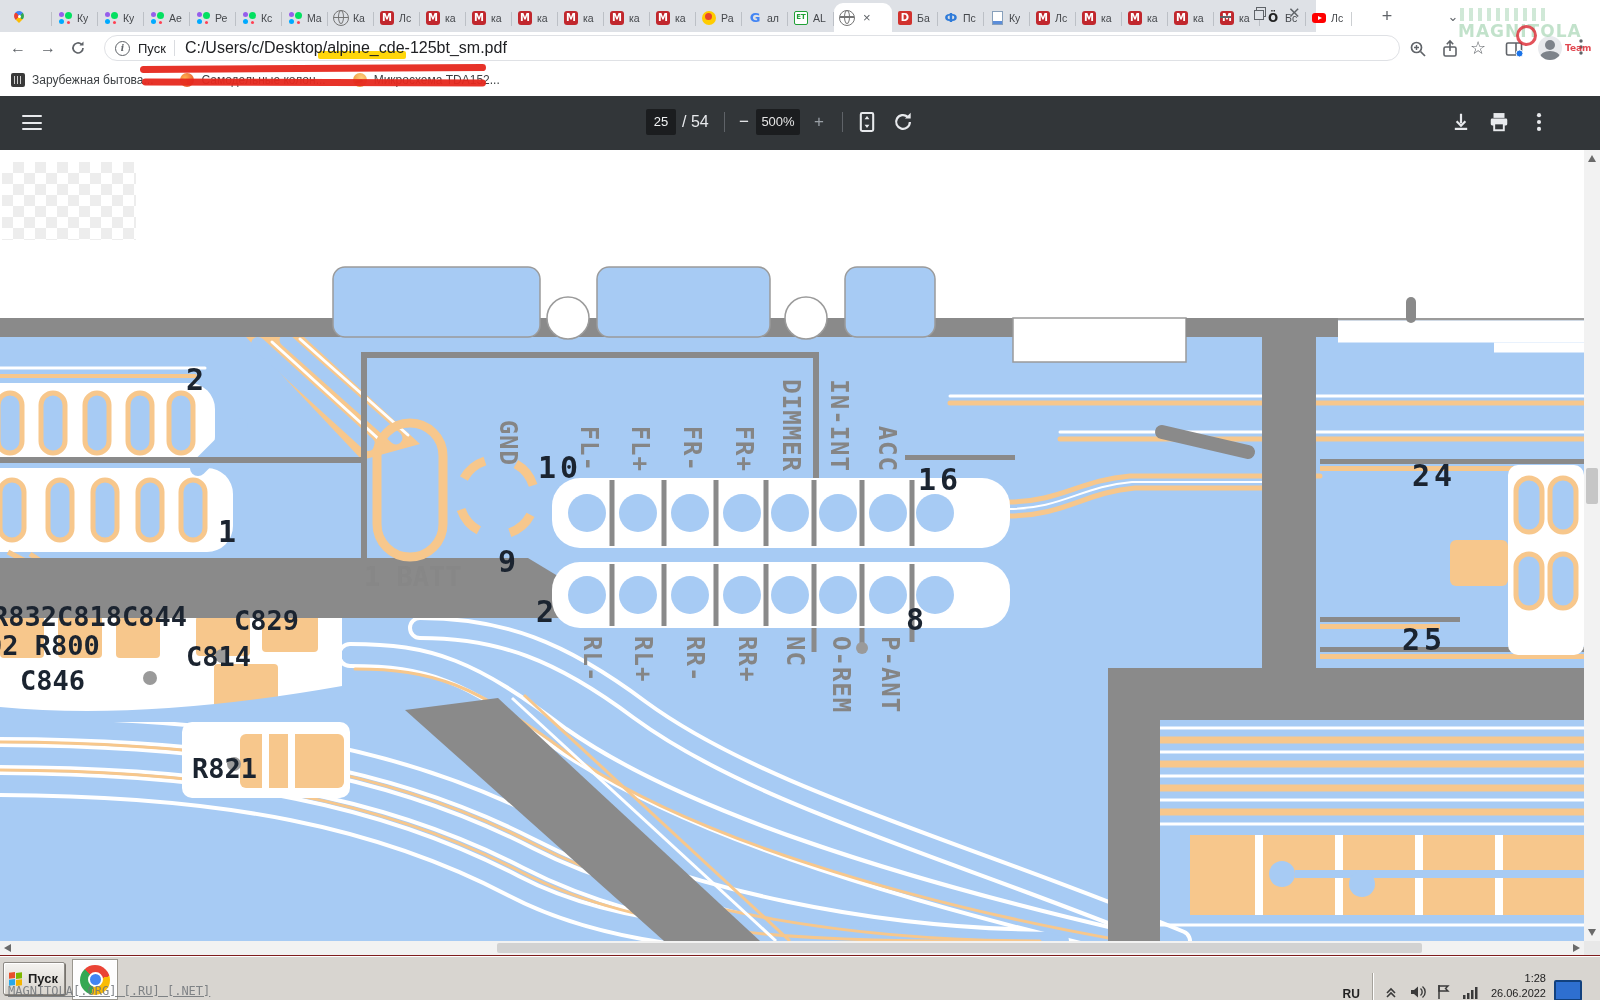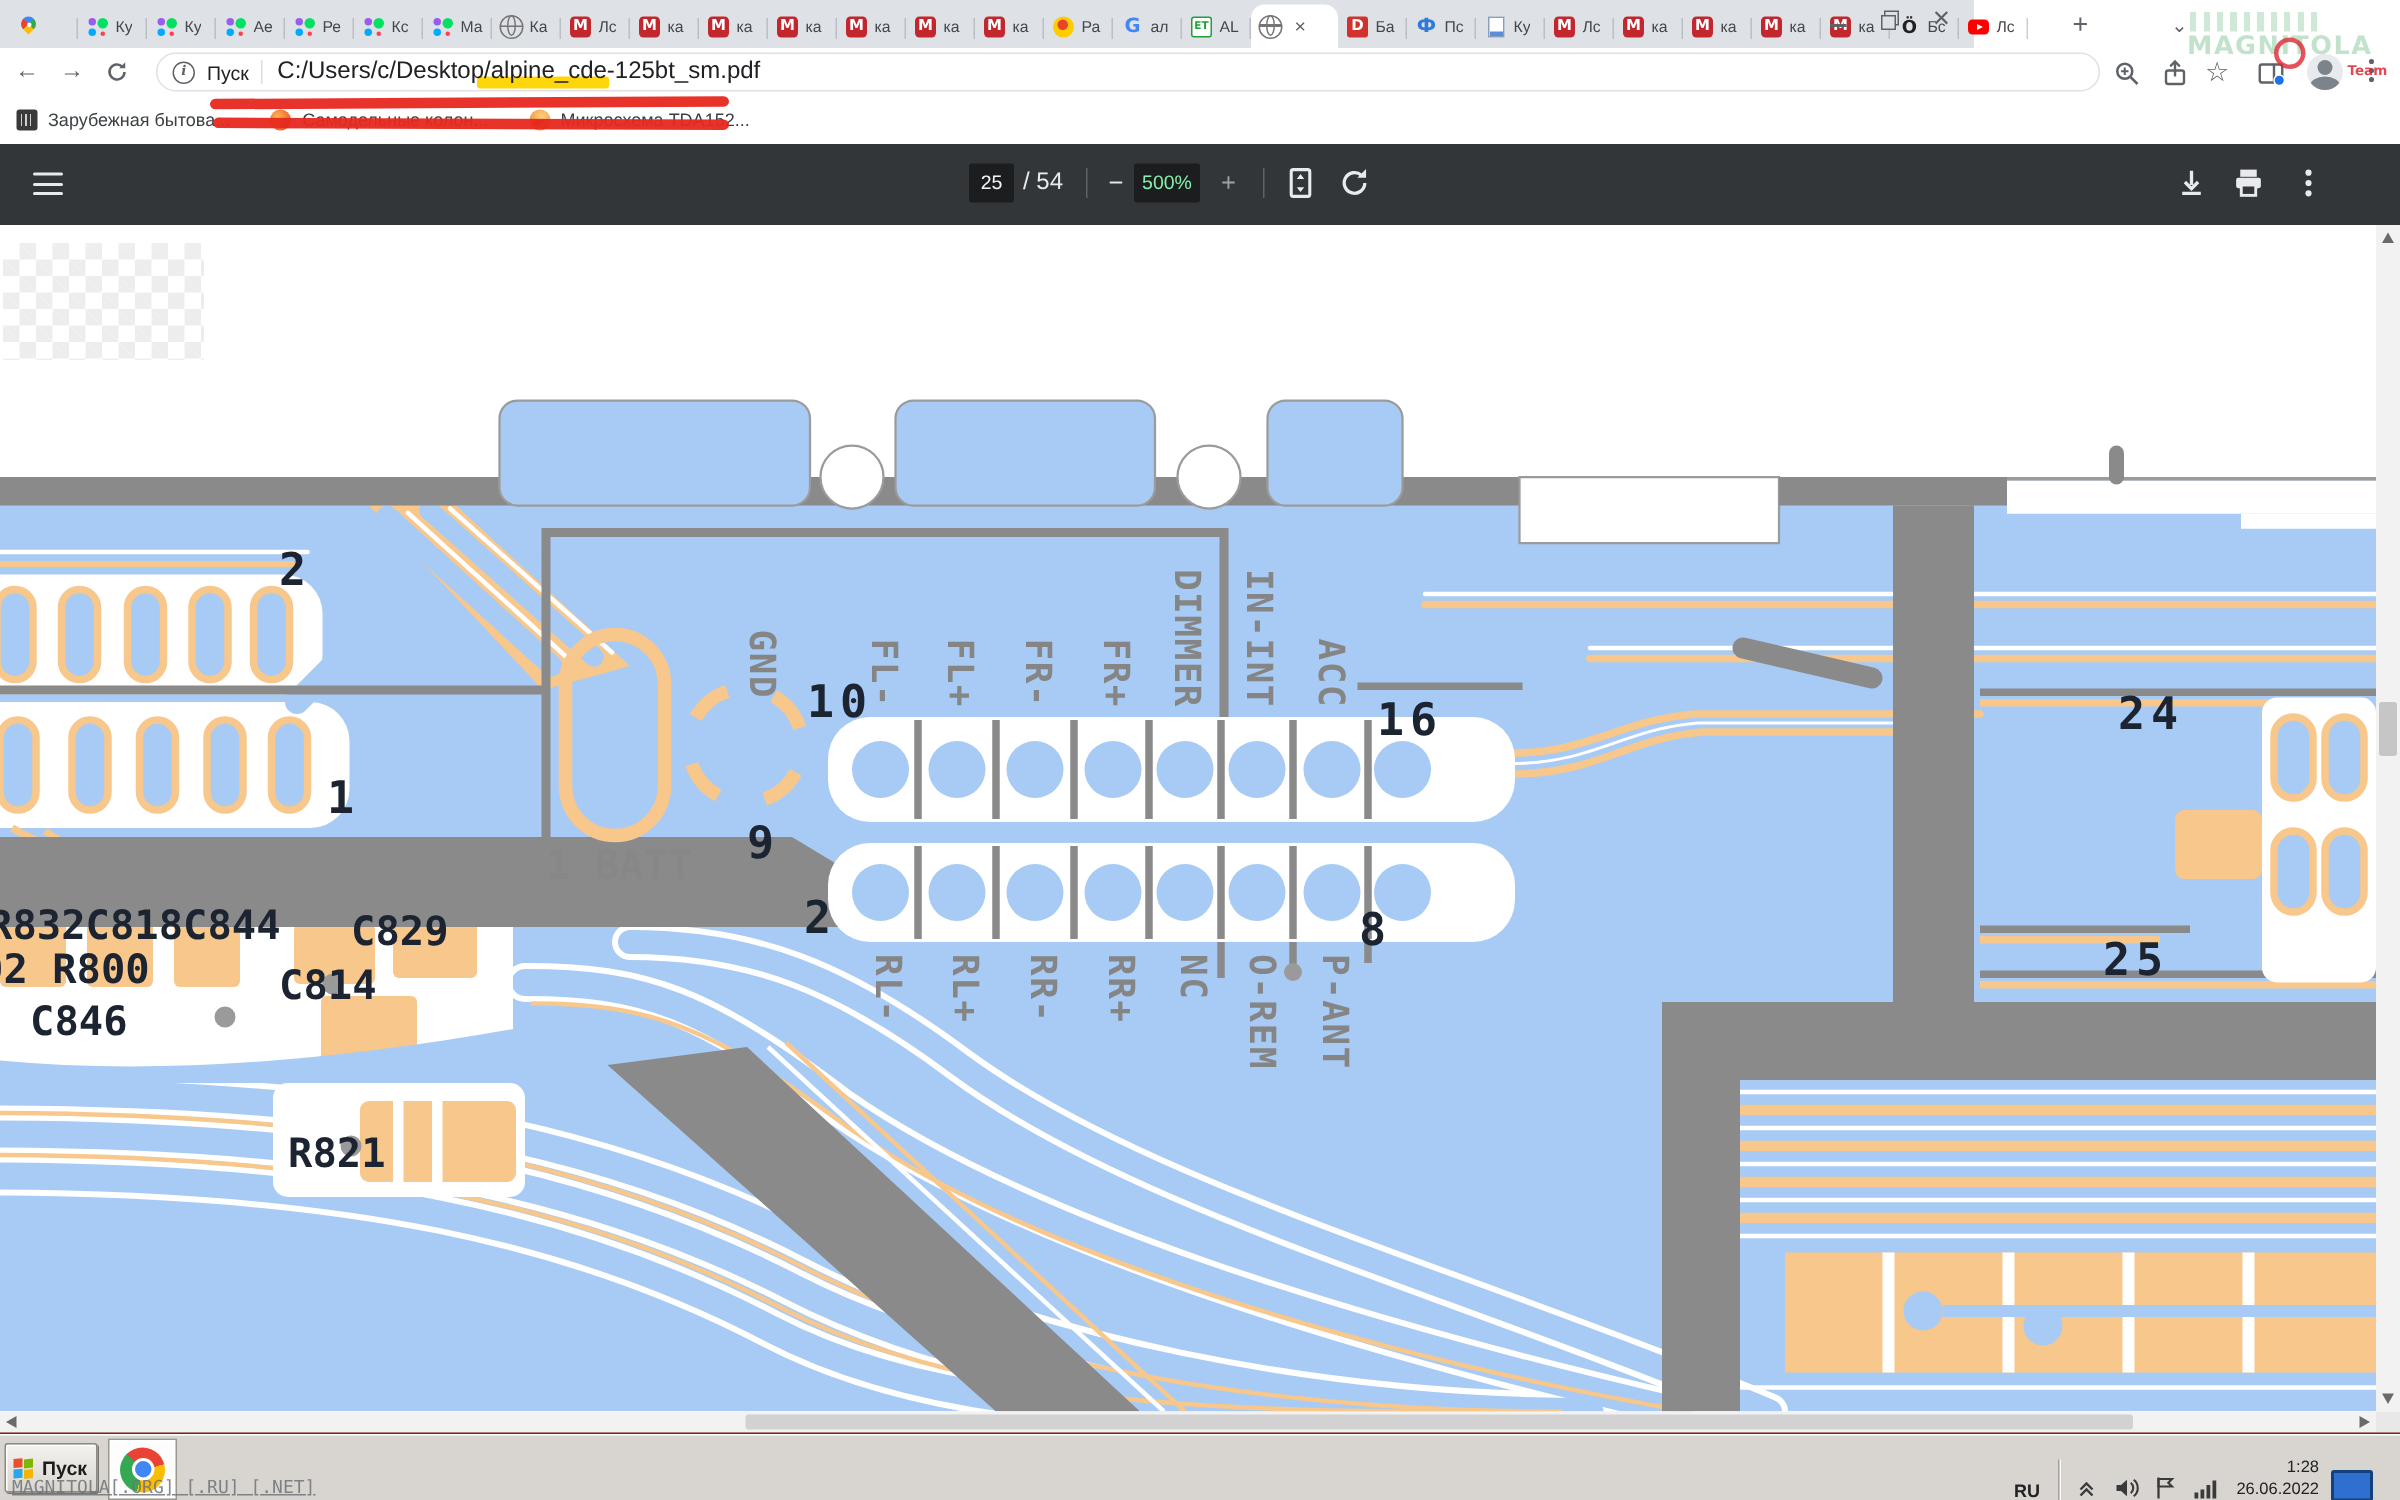--- a/index.html
+++ b/index.html
@@ -97,21 +97,21 @@
   .pdfbar{position:absolute;left:0;top:96px;width:1600px;height:54px;background:#323639;}
   .hamburger{position:absolute;left:22px;top:19px;width:20px;height:16px;cursor:pointer;}
   .hamburger i{position:absolute;left:0;width:20px;height:2.4px;background:#e8eaed;border-radius:1px;}
   .pdftitle{position:absolute;left:62px;top:15px;font:600 13.5px "Liberation Sans",sans-serif;color:#e8eaed;letter-spacing:.2px;}
   .pagebox{position:absolute;left:646px;top:13px;width:30px;height:26px;background:#1b1d1f;border-radius:2px;
     color:#f1f3f4;font-size:13px;text-align:center;line-height:26px;cursor:text;}
   .pagetot{position:absolute;left:682px;top:13px;color:#e8eaed;font-size:16px;line-height:26px;}
   .tb-div{position:absolute;top:16px;width:1px;height:20px;background:#5f6368;}
   .tb-btn{position:absolute;top:13px;width:26px;height:26px;color:#e8eaed;font-size:17px;text-align:center;line-height:25px;cursor:pointer;}
   .zoombox{position:absolute;left:756px;top:13px;width:44px;height:26px;background:#1b1d1f;border-radius:2px;
-    color:#86efac;font-size:13px;text-align:center;line-height:26px;cursor:text;}
+    color:#e5e5e5;font-size:13px;text-align:center;line-height:26px;cursor:text;}
   .tb-svg{position:absolute;top:15px;width:22px;height:22px;cursor:pointer;}
 
   
   .content{position:absolute;left:0;top:150px;width:1584px;height:791px;background:#fff;overflow:hidden;}
   .checker{position:absolute;left:2px;top:12px;width:134px;height:78px;opacity:.5;
     background-image:linear-gradient(45deg,#ddd 25%,transparent 25%,transparent 75%,#ddd 75%),
       linear-gradient(45deg,#ddd 25%,transparent 25%,transparent 75%,#ddd 75%);
     background-size:22px 22px;background-position:0 0,11px 11px;}
 
   

